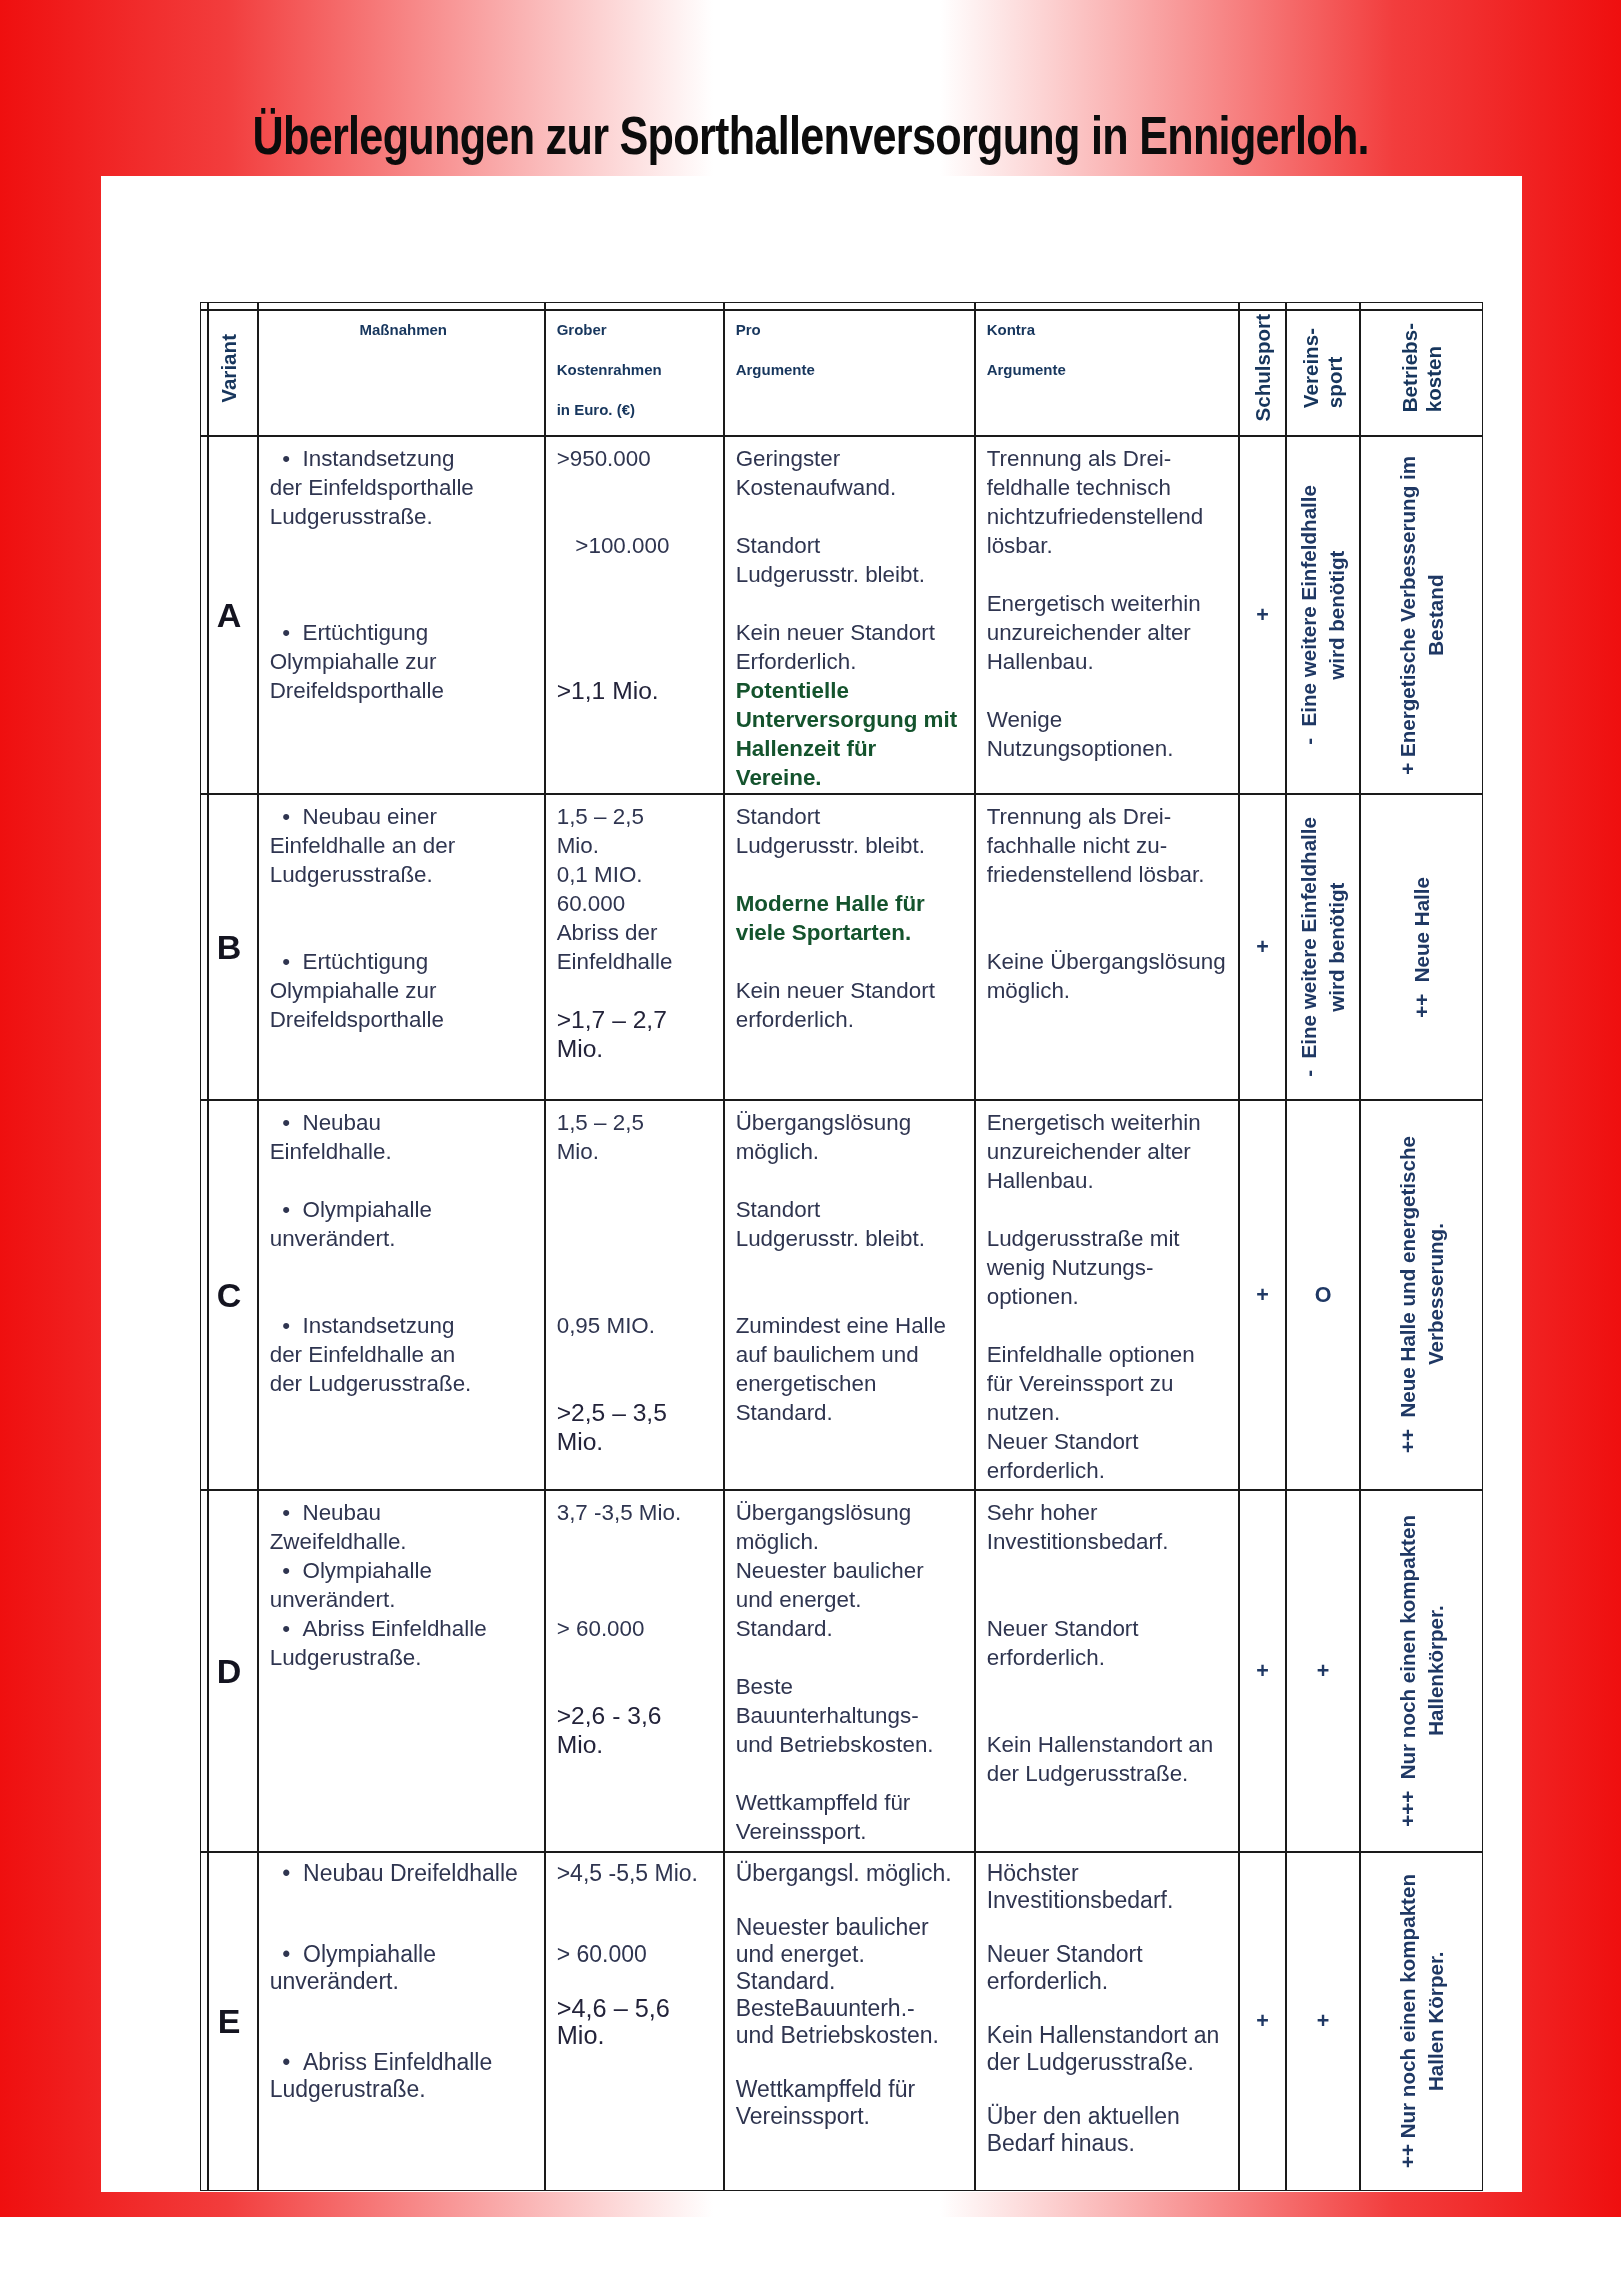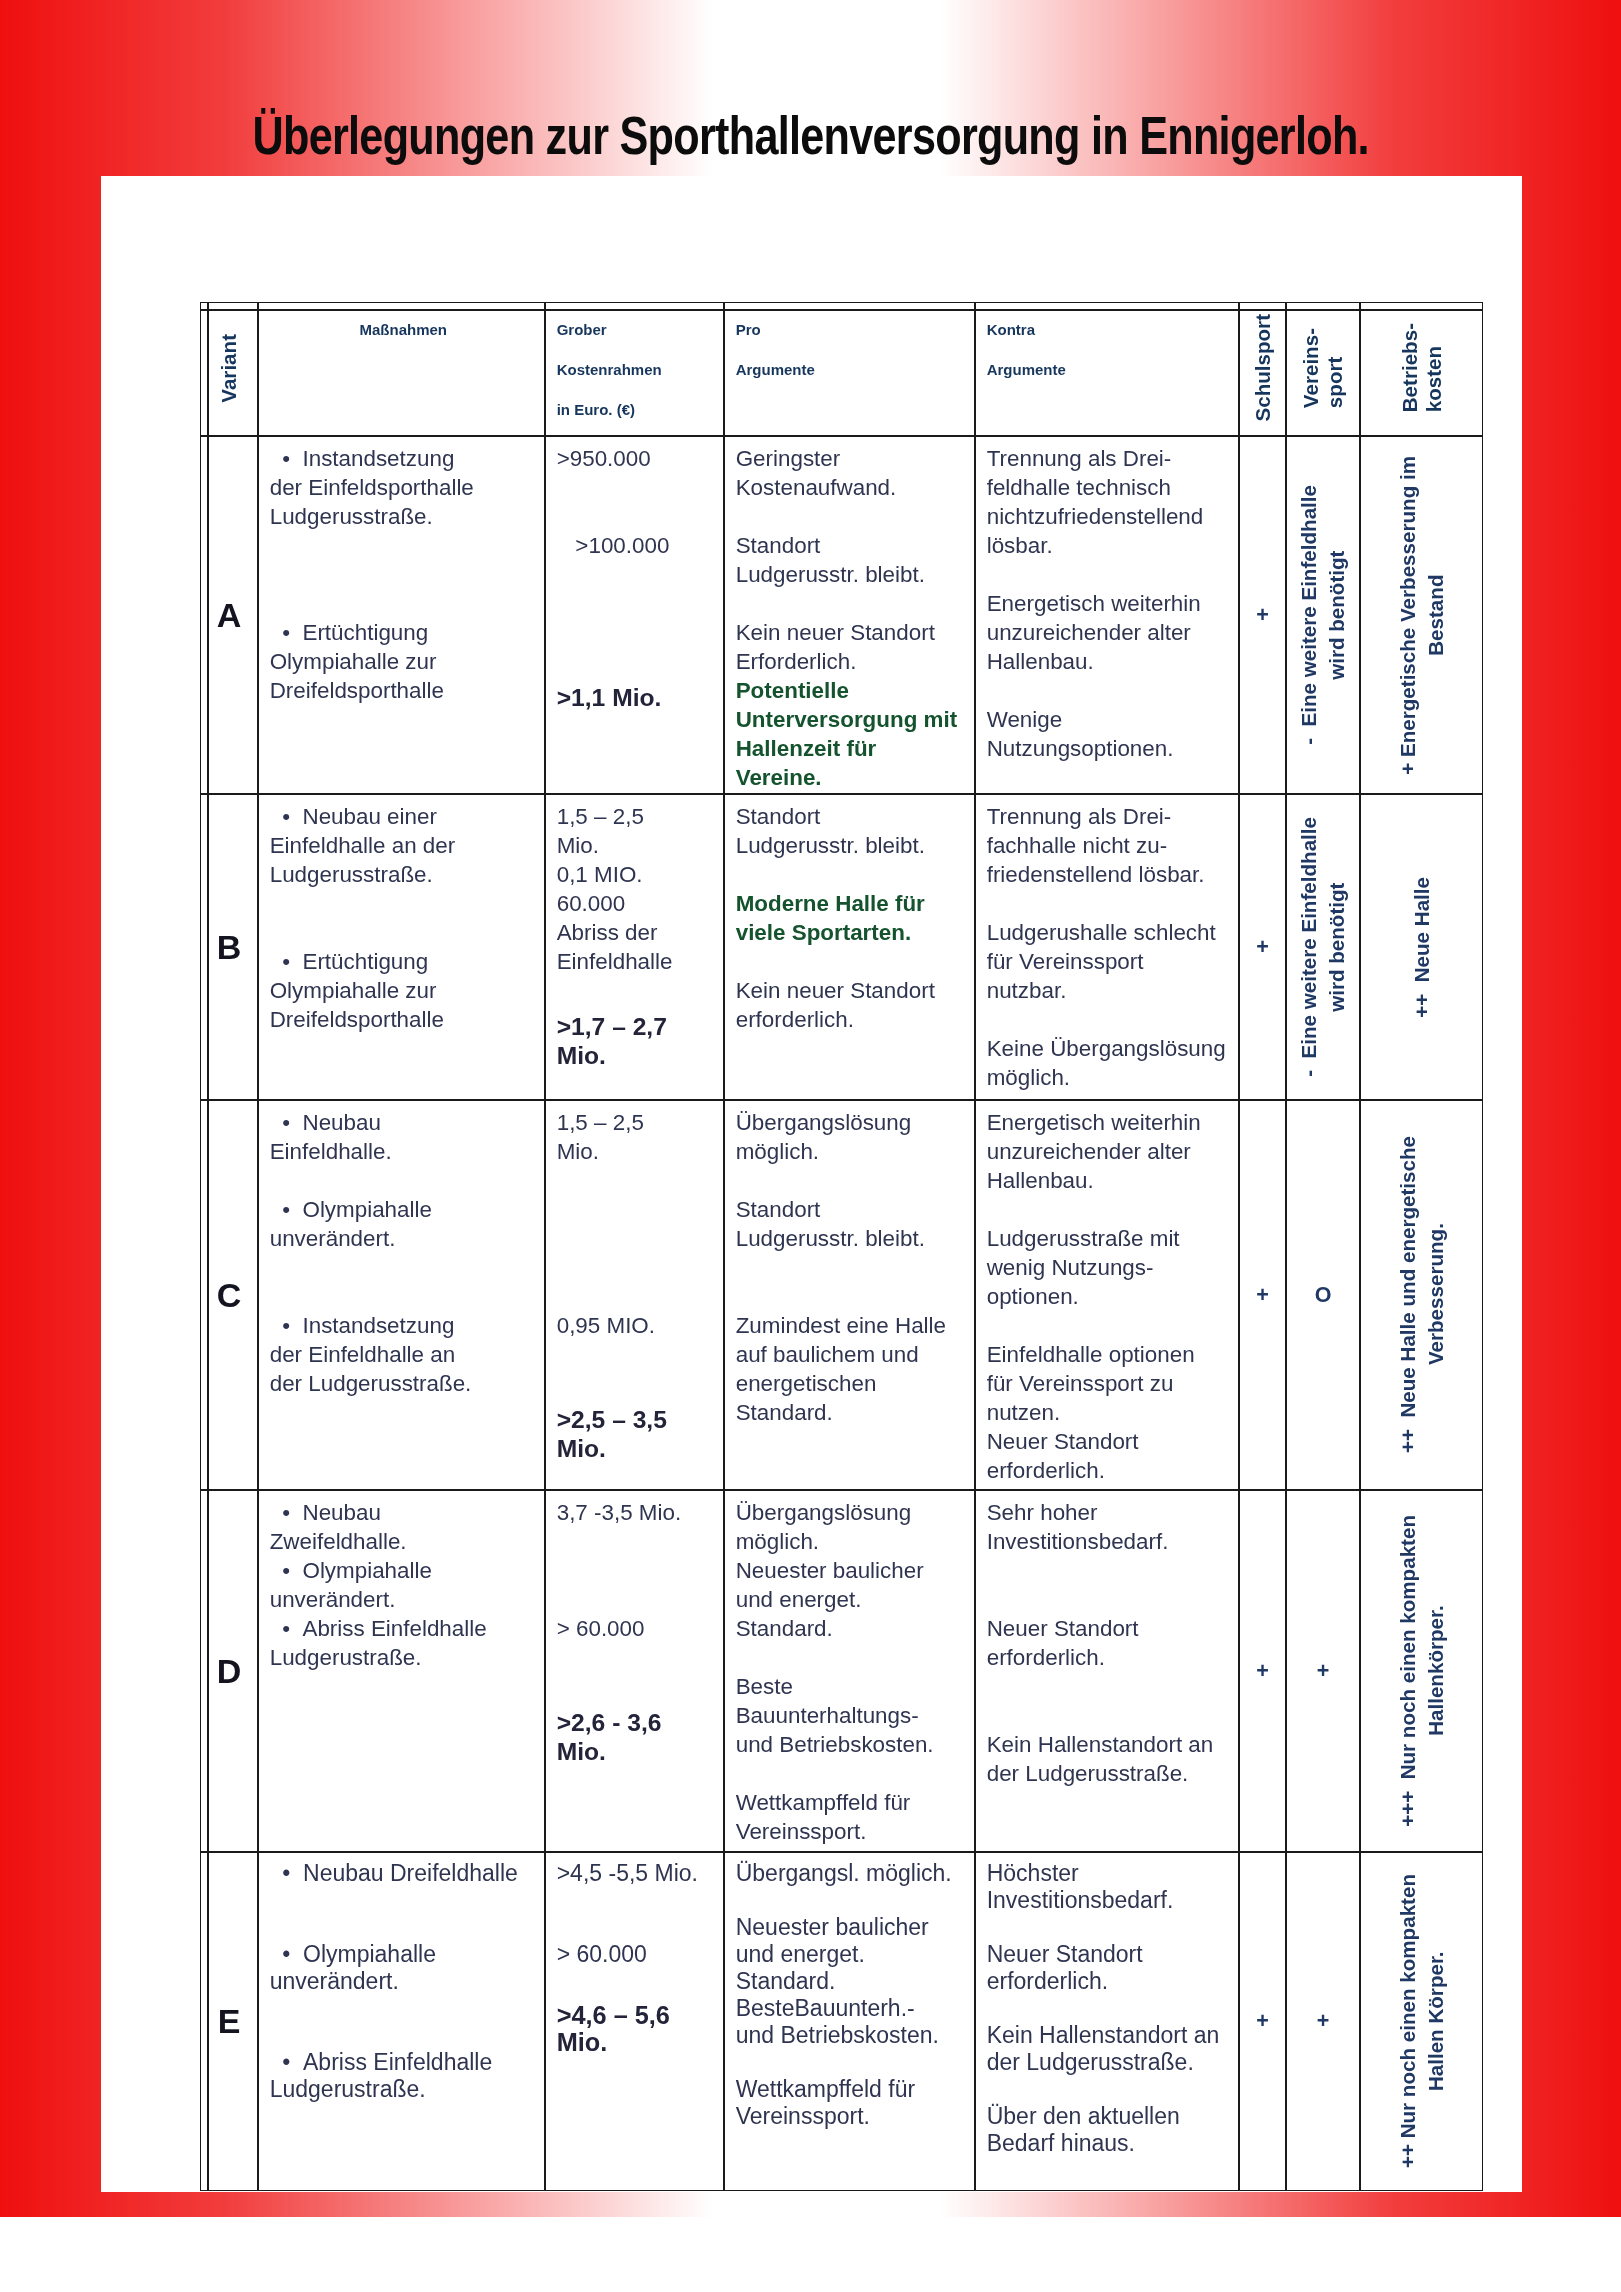--- a/index.html
+++ b/index.html
@@ -49,21 +49,21 @@
 
   .vcell{display:flex;align-items:center;justify-content:center;padding:5.4px 0;}
   .vtext{font-weight:700;color:#1f3864;font-size:21.5px;text-align:center;white-space:pre-line;}
   .vtext.vert{writing-mode:vertical-rl;transform:rotate(180deg);font-size:20.6px;line-height:28px;}
 
   .varcell{display:flex;align-items:center;justify-content:center;
     font-weight:700;font-size:34px;color:#141420;padding:0;}
 
   .para{white-space:pre-line;min-height:1em;}
   .para.bullet{text-indent:12.5px;}
-  .para.b{font-weight:700;color:#23233a;font-size:1.1em;margin-top:7px;}
+  .para.b{font-weight:400;color:#23233a;font-size:1.1em;}
   .para.em{font-weight:700;color:#14532d;}
 </style>
 </head>
 <body>
 
 <div id="page">
 
   <div class="title-wrap">
     <span class="condensed">Überlegungen zur Sporthallenversorgung in Ennigerloh.</span>
   </div>
@@ -189,23 +189,20 @@
 viele Sportarten.</div>
           <div class="para">&nbsp;</div>
           <div class="para">Kein neuer Standort
 erforderlich.</div>
         </div>
       <div class="cell">
           <div class="para">Trennung als Drei-
 fachhalle nicht zu-
 friedenstellend lösbar.</div>
           <div class="para">&nbsp;</div>
-          <div class="para">Ludgerushalle schlecht
-für Vereinssport
-nutzbar.</div>
           <div class="para">&nbsp;</div>
           <div class="para">Keine Übergangslösung
 möglich.</div>
         </div>
       <div class="cell vcell">
         <span class="vtext">+</span>
       </div>
       <div class="cell vcell">
         <span class="vtext vert">-&nbsp;&nbsp;Eine weitere Einfeldhalle
 wird benötigt</span>

